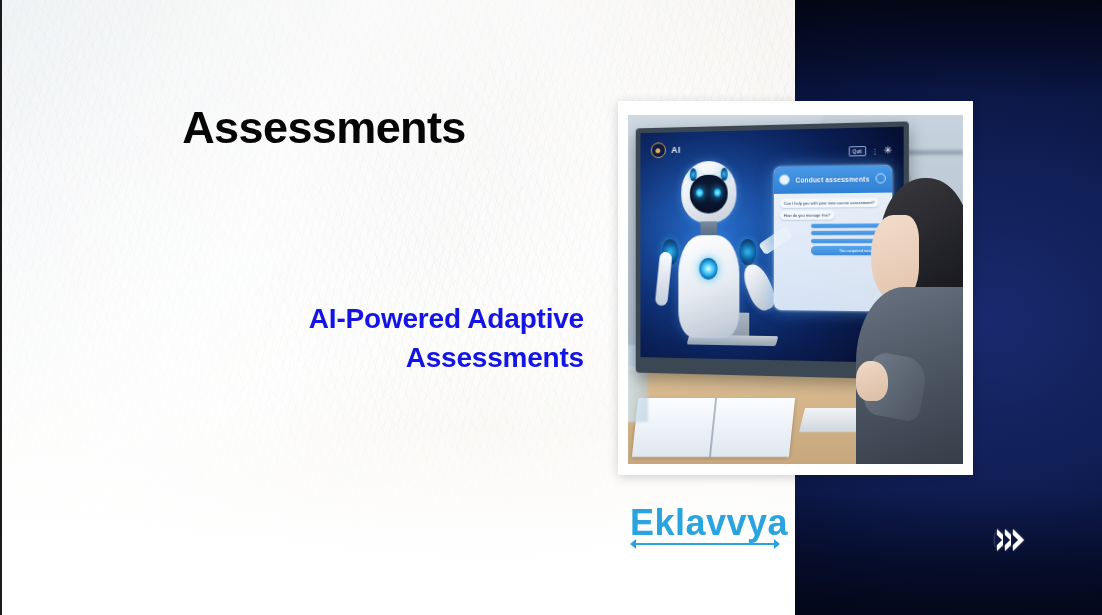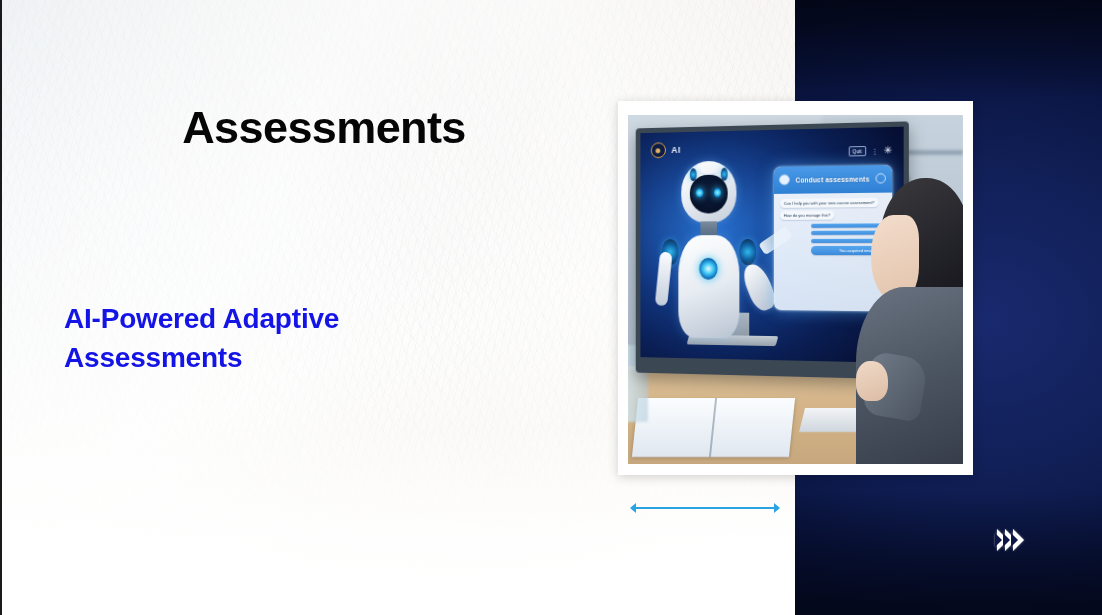--- a/index.html
+++ b/index.html
@@ -89,21 +89,21 @@
   .headline .title{
     font-size:45px;
     font-weight:800;
     letter-spacing:-.6px;
     line-height:1.33;
     color:#050505;
     margin:0;
   }
   .subhead{
     position:absolute;left:62px;top:300px;width:520px;
-    text-align:left;
+    text-align:right;
   }
   .subhead .sub{
     font-size:28px;
     font-weight:700;
     letter-spacing:-.2px;
     line-height:1.38;
     color:#1414e6;
     margin:0;
   }
 
@@ -554,20 +554,21 @@
         <div class="st-face"></div>
         <div class="st-body"></div>
         <div class="st-arm"></div>
         <div class="st-hand"></div>
       </div>
 
     </div>
   </div>
 
   <div class="logo">
+    <div class="word">Eklavvya</div>
     <div class="arrowline">
       <span class="ar left"></span>
       <span class="bar"></span>
       <span class="ar right"></span>
     </div>
   </div>
 
 </div>
 
 </body></html>

